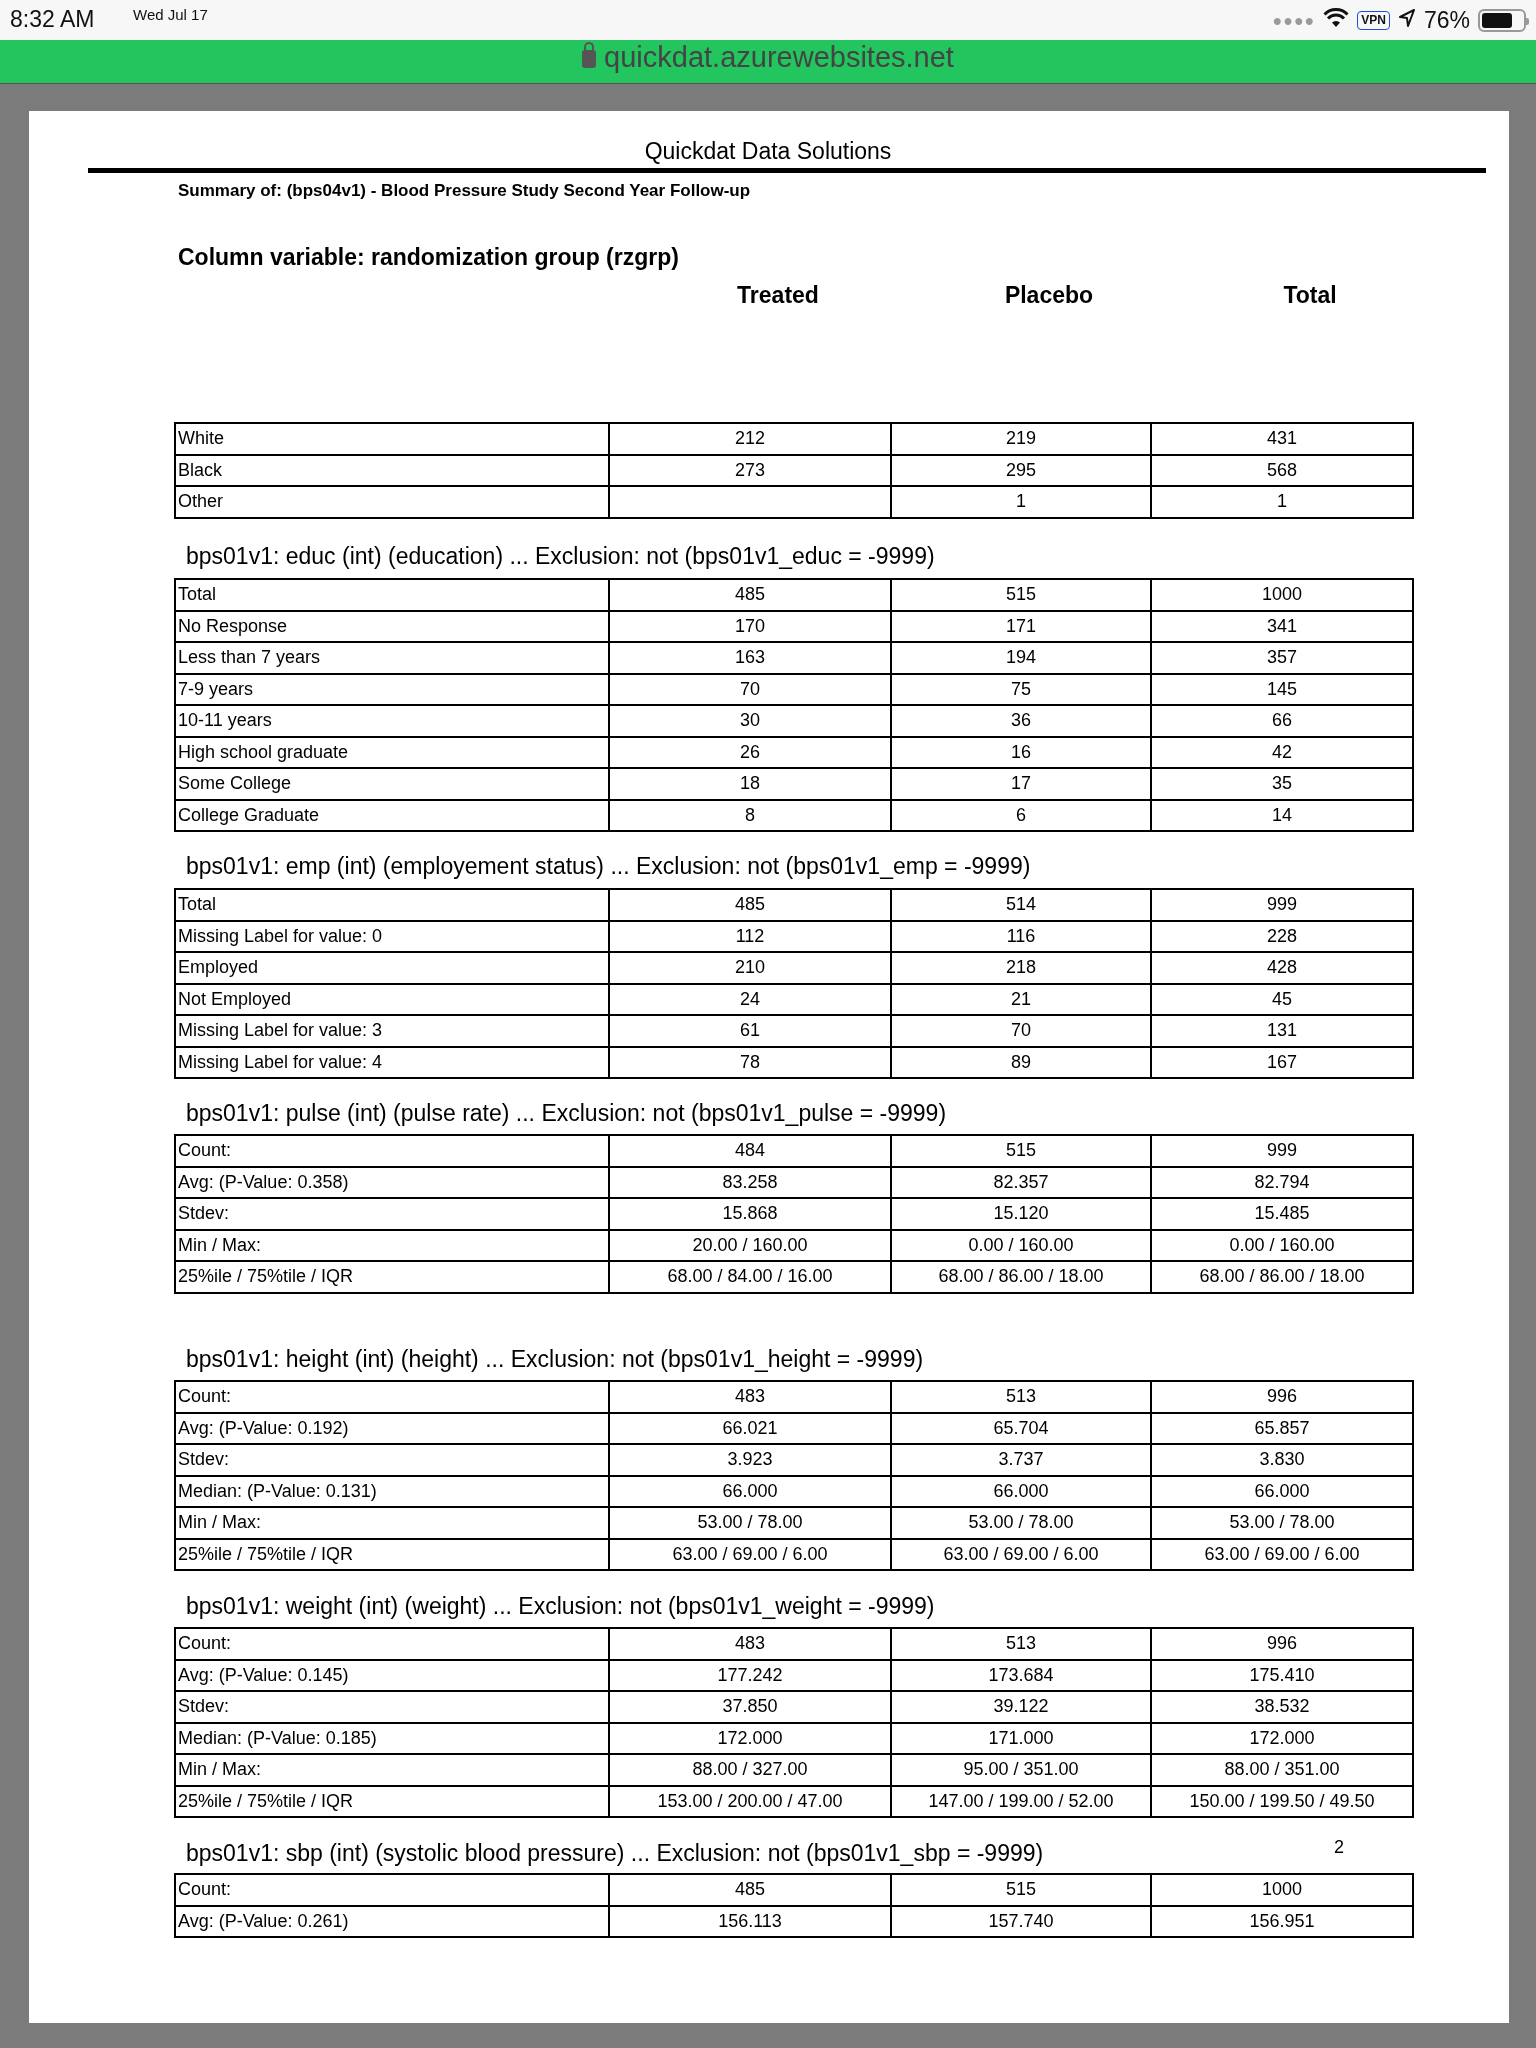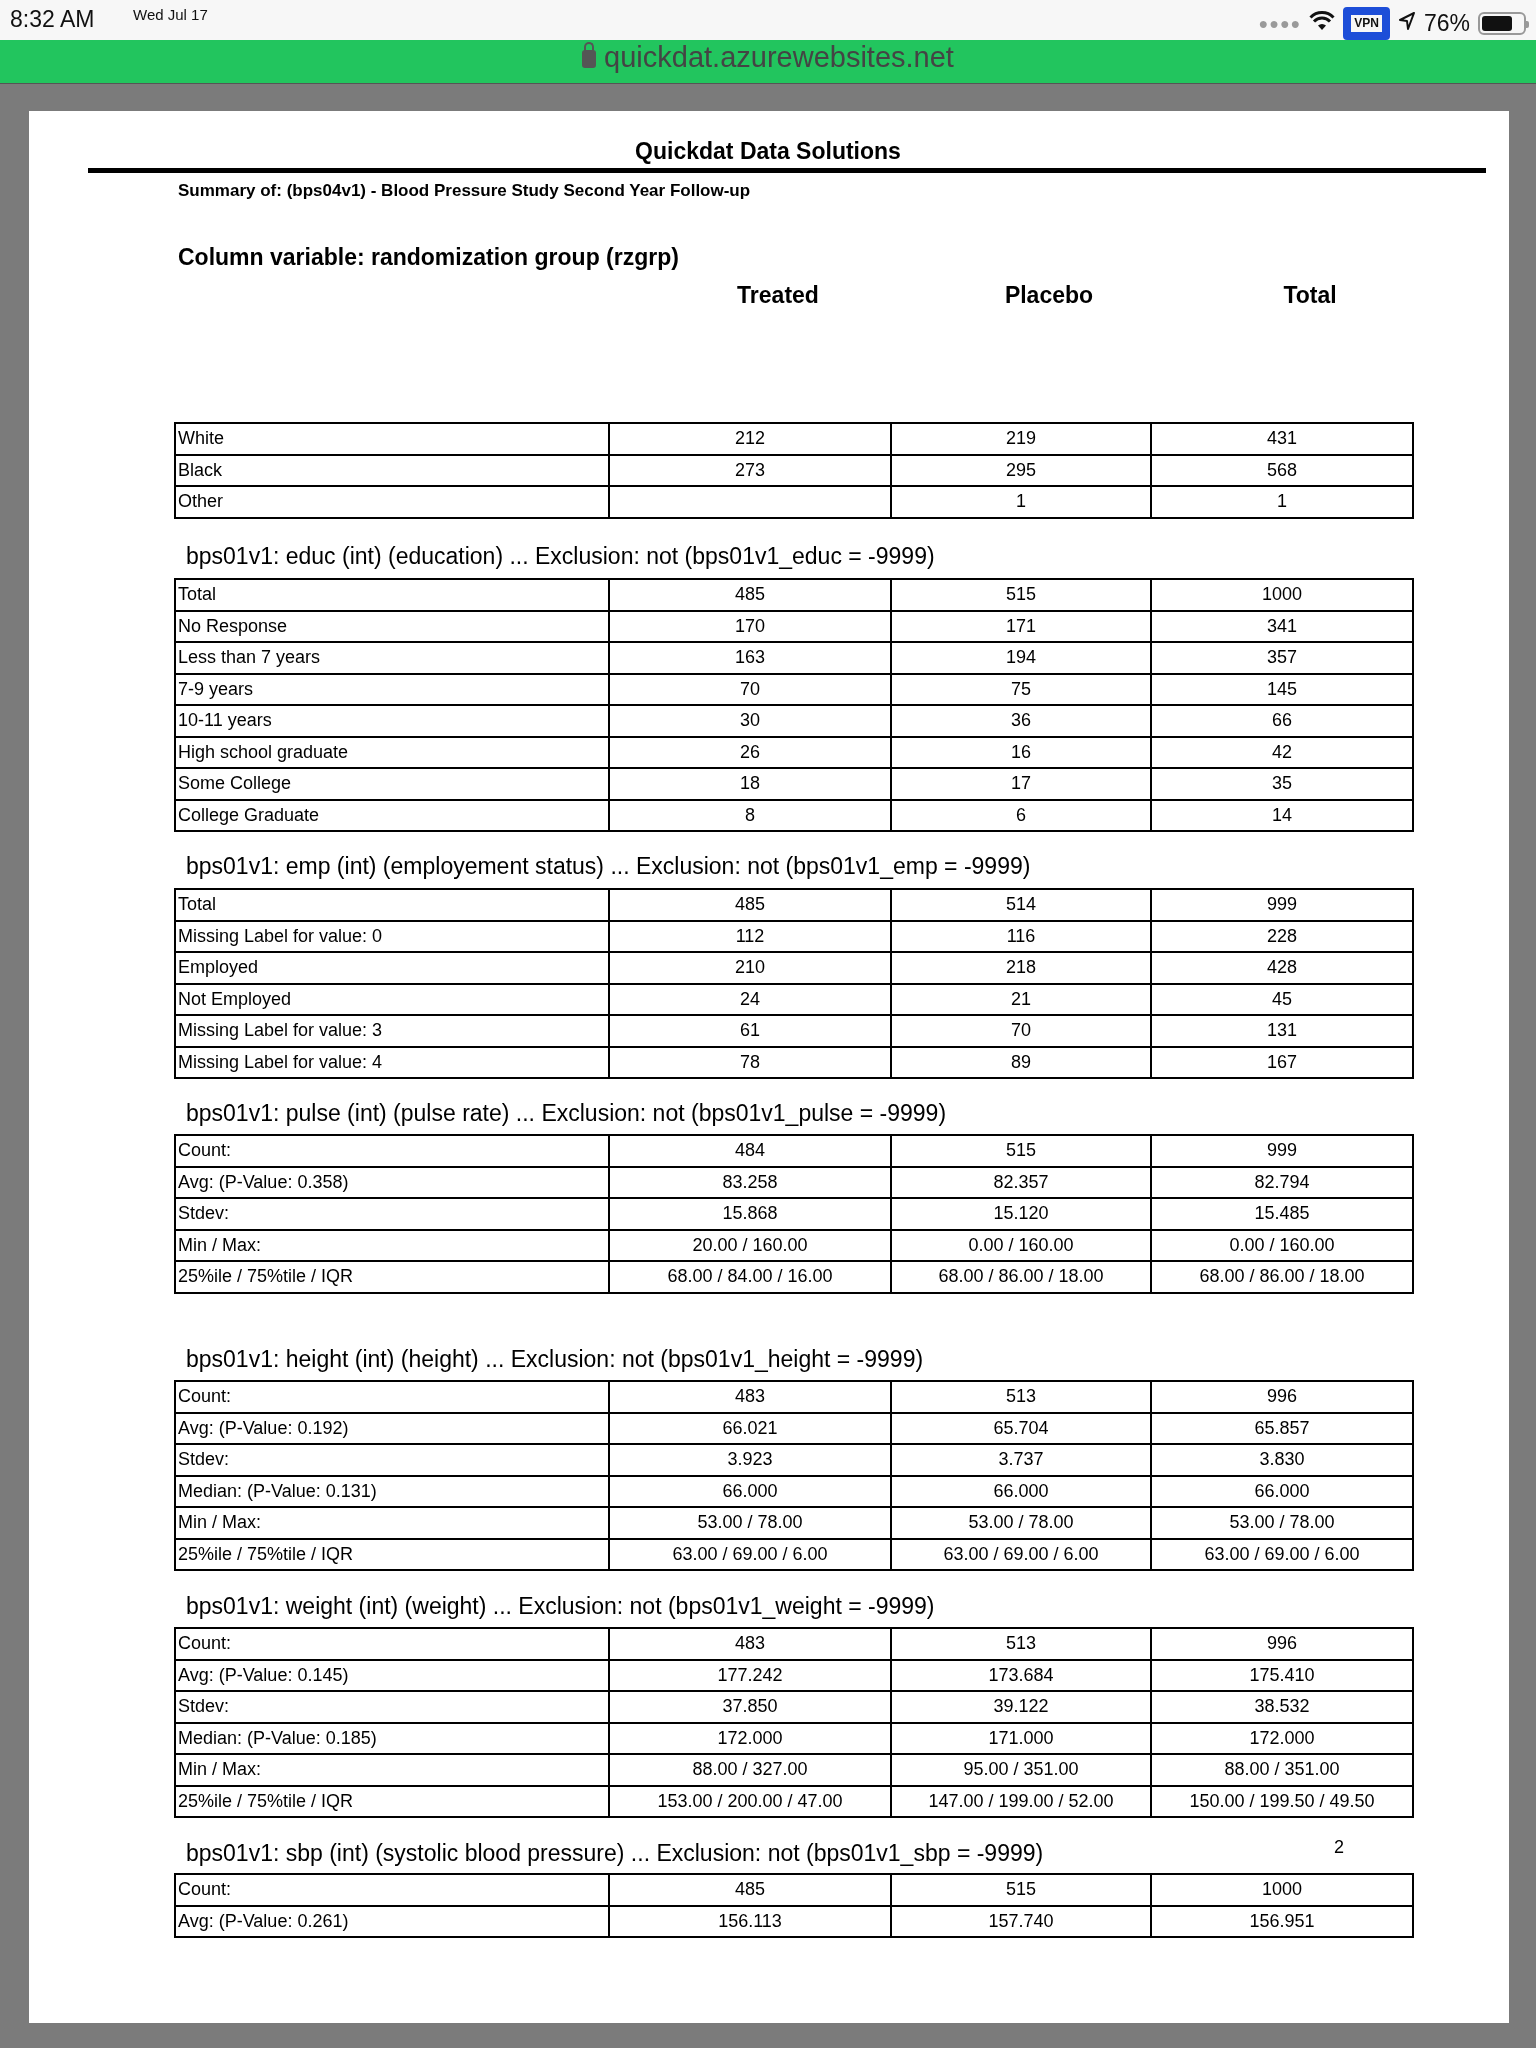--- a/index.html
+++ b/index.html
@@ -4,33 +4,33 @@
 <style>
   * { box-sizing: border-box; margin: 0; padding: 0; }
   html, body { width: 1536px; height: 2048px; overflow: hidden; }
   body { background: #7b7b7b; font-family: "Liberation Sans", sans-serif; color: #000; position: relative; }
 
   .statusbar { position: absolute; left: 0; top: 0; width: 1536px; height: 40px; background: #f7f7f7; }
   .sb-time { position: absolute; left: 10px; top: 6px; font-size: 23px; color: #111; }
   .sb-date { position: absolute; left: 133px; top: 6px; font-size: 15px; color: #111; }
   .sb-right { position: absolute; right: 10px; top: 7px; display: flex; align-items: center; gap: 8px; font-size: 23px; color: #111; }
   .sb-dots { letter-spacing: 1px; color: #9a9a9a; font-size: 16px; }
-  .sb-vpn { border: 8px solid #1d4ed8; border-radius: 4px; font-size: 12px; font-weight: bold; padding: 0 3px; line-height: 17px; }
+  .sb-vpn { border: 1px solid #1d4ed8; border-radius: 4px; font-size: 12px; font-weight: bold; padding: 0 3px; line-height: 17px; }
   .sb-battery { width: 48px; height: 23px; border: 2px solid #999; border-radius: 6px; padding: 2px; position: relative; }
   .sb-battery-fill { height: 100%; background: #111; border-radius: 3px; }
   .sb-battery::after { content: ""; position: absolute; right: -5px; top: 7px; width: 3px; height: 7px; background: #999; border-radius: 0 2px 2px 0; }
 
   .urlbar { position: absolute; left: 0; top: 40px; width: 1536px; height: 44px; background: #22c55e; border-bottom: 1px solid #555; }
   .url-wrap { position: absolute; left: 0; right: 0; top: 0; text-align: center; font-size: 29px; color: #444; line-height: 34px; }
   .lock { display: inline-block; width: 14px; height: 18px; background: #555; border-radius: 3px; position: relative; margin-right: 8px; vertical-align: -1px; }
   .lock::before { content: ""; position: absolute; left: 2px; top: -8px; width: 6px; height: 9px; border: 2px solid #555; border-bottom: none; border-radius: 6px 6px 0 0; }
 
   .page { position: absolute; left: 29px; top: 111px; width: 1480px; height: 1912px; background: #fff; }
 
-  .doc-title { position: absolute; left: 0; right: 0; top: 138px; text-align: center; font-size: 23px; font-weight: bold; }
+  .doc-title { position: absolute; left: 0; right: 0; top: 138px; text-align: center; font-size: 23px; font-weight: normal; }
   .doc-rule { position: absolute; left: 88px; width: 1398px; top: 168px; height: 5px; background: #000; }
   .doc-summary { position: absolute; left: 178px; top: 181px; font-size: 17px; font-weight: bold; }
   .doc-colvar { position: absolute; left: 178px; top: 244px; font-size: 23px; font-weight: bold; }
 
   .col-head { position: absolute; top: 282px; font-size: 23px; font-weight: bold; text-align: center; }
 
   .section-title { position: absolute; left: 186px; font-size: 23px; }
 
   table.stat { position: absolute; left: 174px; width: 1238px; border-collapse: collapse; table-layout: fixed; }
   table.stat td { border: 2px solid #000; height: 31.5px; font-size: 18px; padding: 0 2px; white-space: nowrap; overflow: hidden; }

